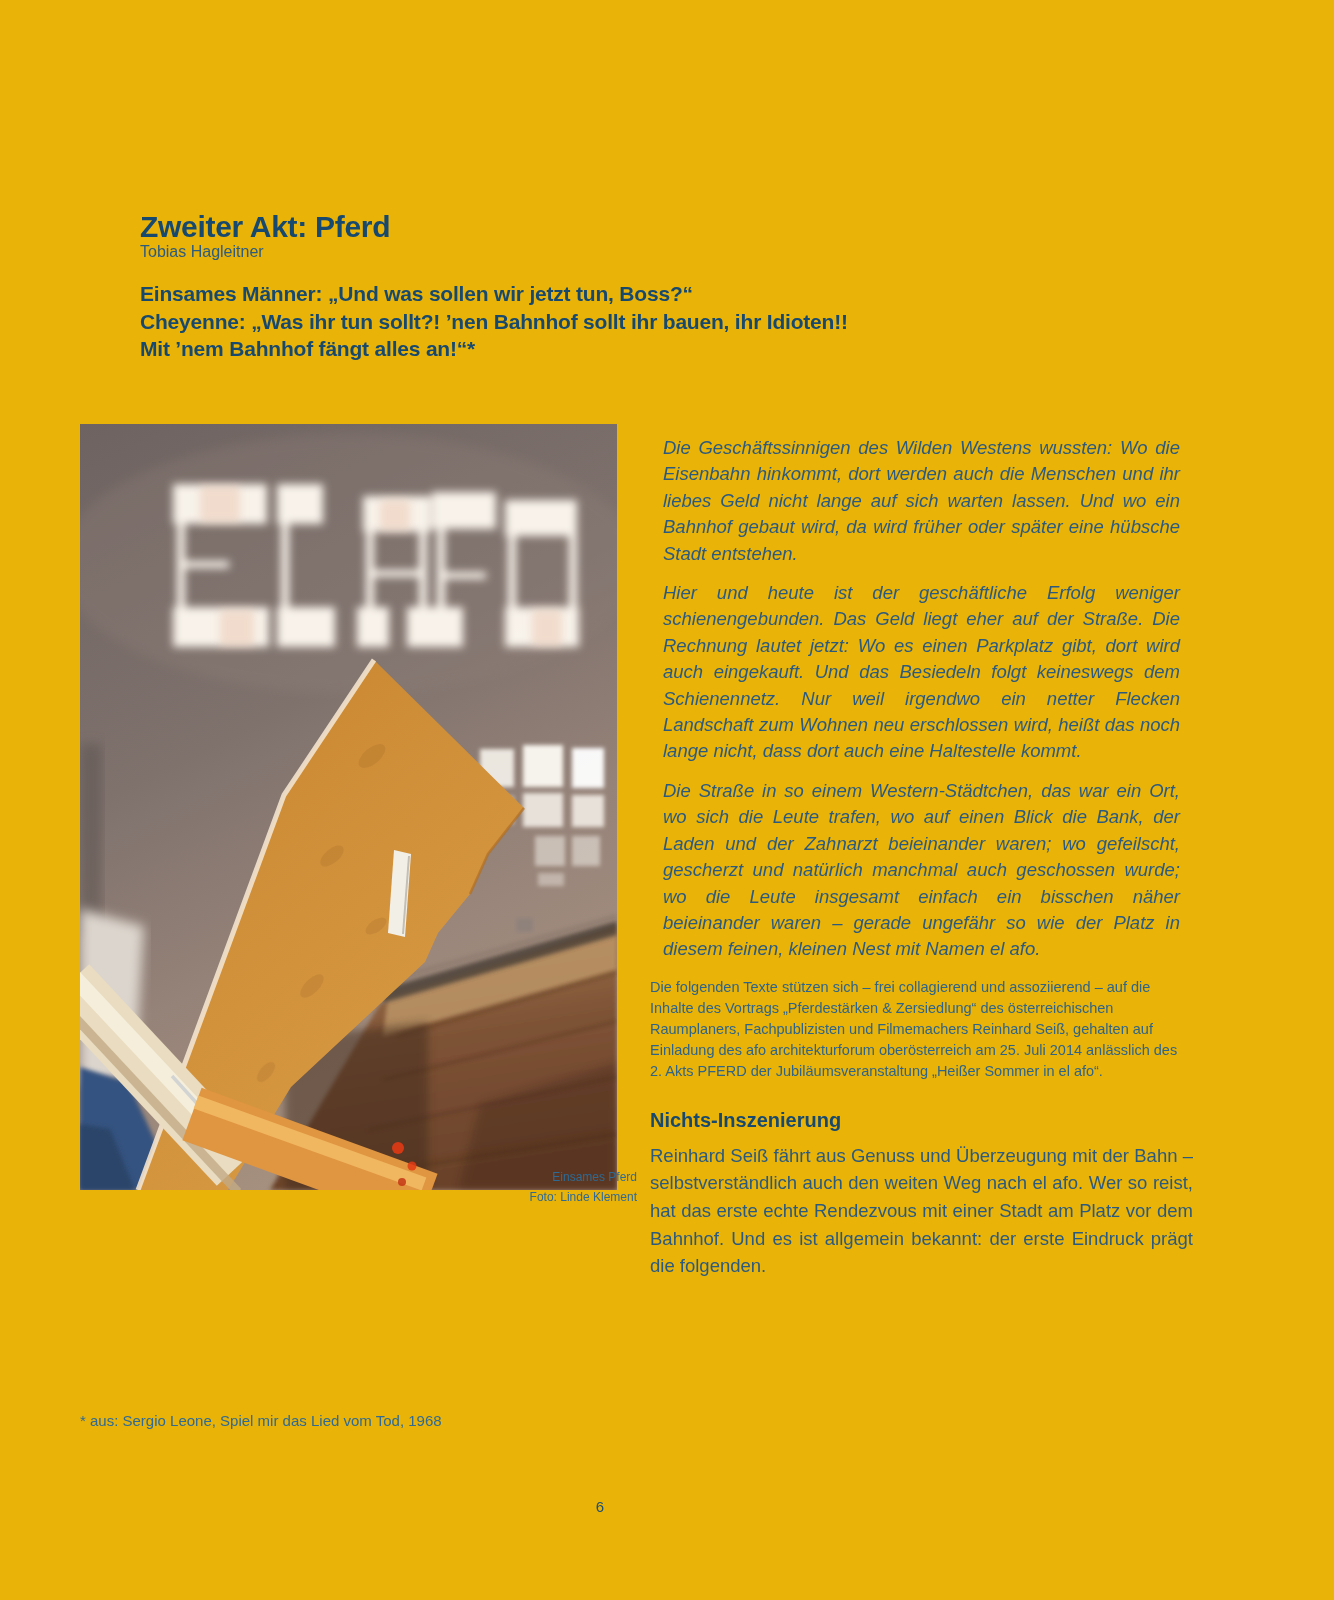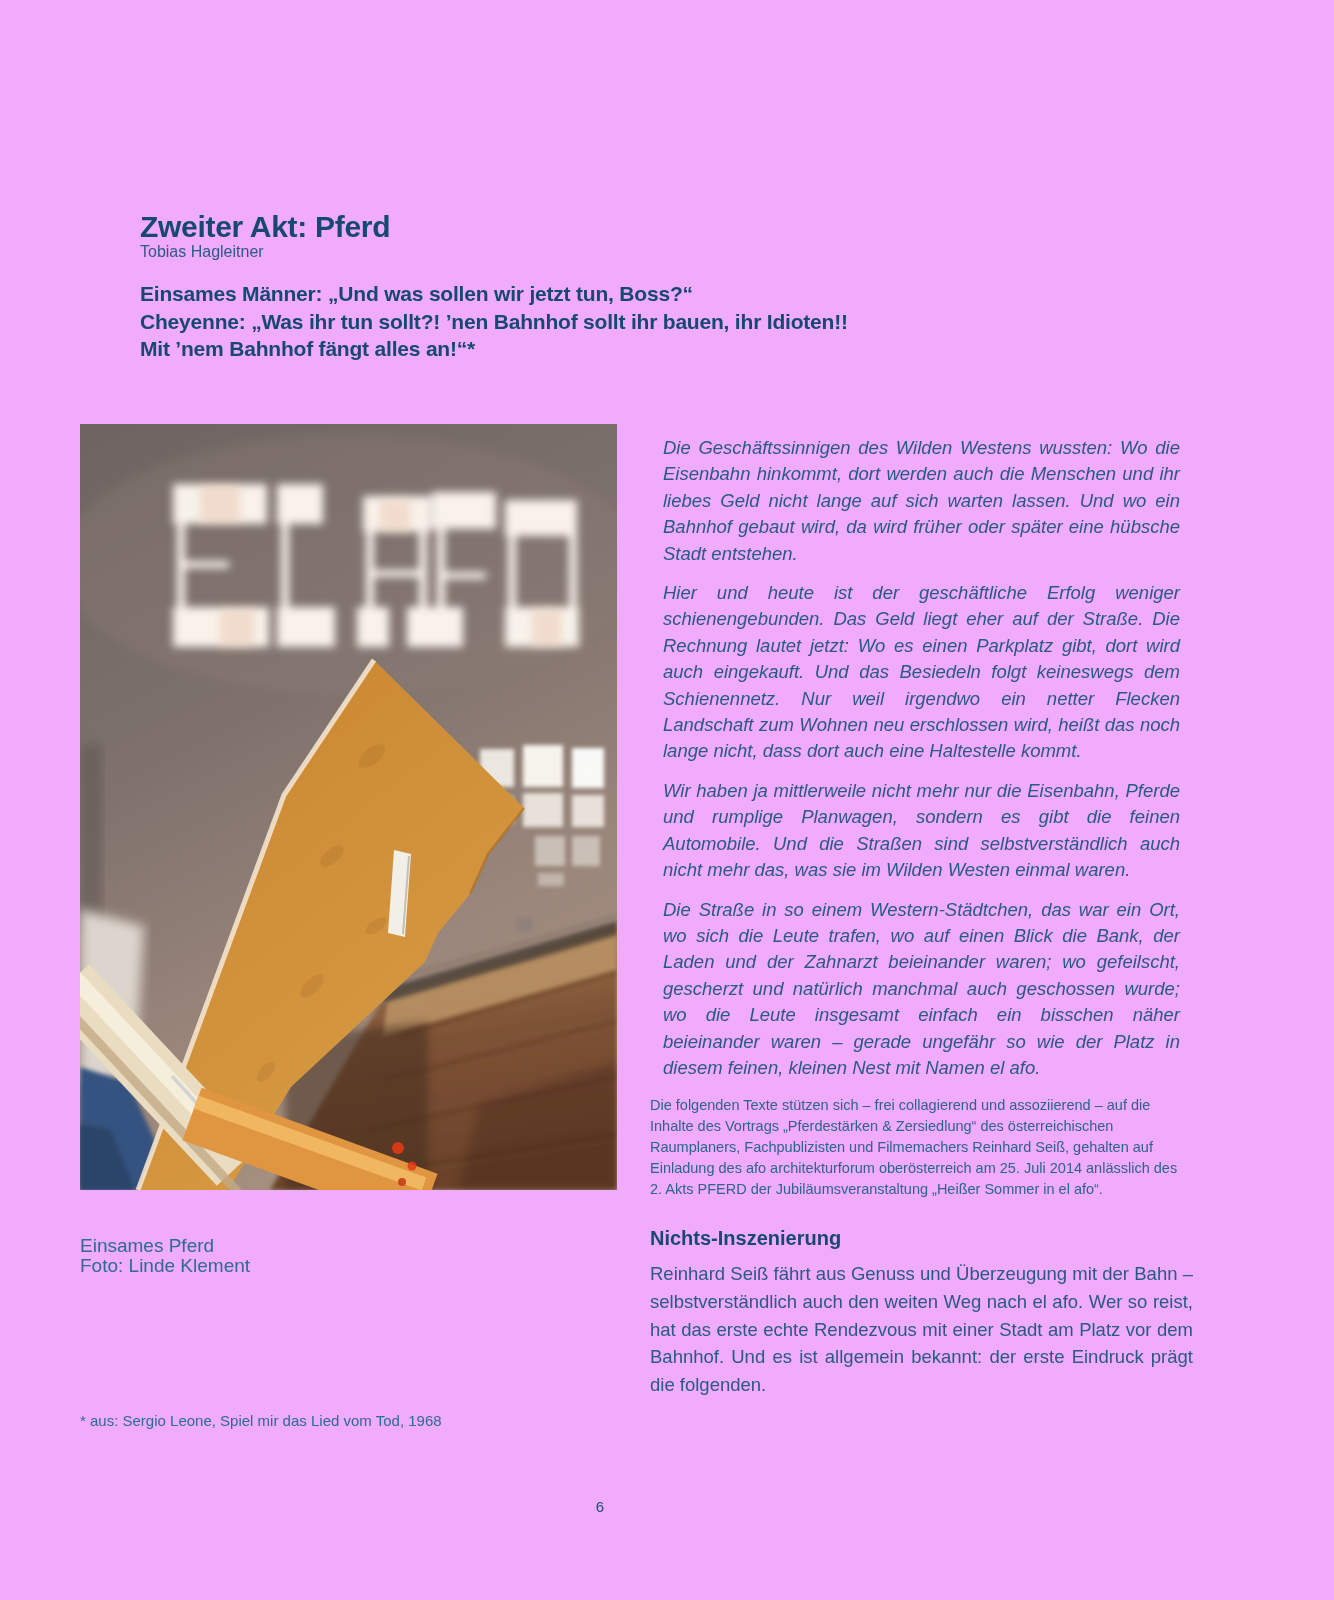--- a/index.html
+++ b/index.html
@@ -1,30 +1,30 @@
 <!DOCTYPE html>
 <html><head>
 <meta charset="utf-8">
 <style>
   html,body{margin:0;padding:0;background:#ffffff;}
   body{width:1334px;height:1600px;position:relative;font-family:"Liberation Sans",sans-serif;
        -webkit-font-smoothing:antialiased;}
-  .page{position:absolute;inset:0;background:#f0abfc;overflow:hidden;}
+  .page{position:absolute;inset:0;background:#eab308;overflow:hidden;}
 
   .title{position:absolute;left:140px;top:190px;font-size:30px;font-weight:bold;
          color:#17496f;letter-spacing:-0.3px;}
   .author{position:absolute;left:140px;top:243px;font-size:16px;color:#2c5b80;}
   .quotes{position:absolute;left:140px;top:280px;font-size:21px;font-weight:bold;
           color:#17496f;line-height:27.5px;letter-spacing:-0.2px;}
 
   .photo{position:absolute;left:80px;top:424px;width:537px;height:766px;overflow:hidden;}
   .photo svg{display:block;width:100%;height:100%;}
 
-  .caption{position:absolute;left:80px;top:1236px;width:557px;text-align:left;
-           font-size:19px;line-height:19.5px;color:#2e6a94;}
+  .caption{position:absolute;left:80px;top:1168px;width:557px;text-align:right;
+           font-size:12px;line-height:19.5px;color:#2e6a94;}
   .footnote{position:absolute;left:80px;top:1412px;font-size:15px;color:#2e6a94;}
 
   .rightcol{position:absolute;left:650px;top:422px;width:543px;color:#2b5a80;}
   .rightcol p.bodyit{margin:13px;font-style:italic;font-size:18.5px;line-height:26.4px;
                      text-align:justify;}
   .rightcol p.note{margin:14px 0 0 0;font-size:14.5px;line-height:21px;color:#2e6489;
                    text-align:left;}
   .rightcol h2{margin:27px 0 10px 0;font-size:20px;font-weight:bold;color:#17496f;}
   .rightcol p.bodyreg{margin:0;font-size:18.5px;line-height:27.6px;text-align:justify;}
 
@@ -171,21 +171,20 @@
   <div class="caption">
     <div>Einsames Pferd</div>
     <div>Foto: Linde Klement</div>
   </div>
 
   <div class="footnote">* aus: Sergio Leone, Spiel mir das Lied vom Tod, 1968</div>
 
   <div class="rightcol">
     <p class="bodyit">Die Geschäftssinnigen des Wilden Westens wussten: Wo die Eisenbahn hinkommt, dort werden auch die Menschen und ihr liebes Geld nicht lange auf sich warten lassen. Und wo ein Bahnhof gebaut wird, da wird früher oder später eine hübsche Stadt entstehen.</p>
     <p class="bodyit">Hier und heute ist der geschäftliche Erfolg weniger schienengebunden. Das Geld liegt eher auf der Straße. Die Rechnung lautet jetzt: Wo es einen Parkplatz gibt, dort wird auch eingekauft. Und das Besiedeln folgt keineswegs dem Schienennetz. Nur weil irgendwo ein netter Flecken Landschaft zum Wohnen neu erschlossen wird, heißt das noch lange nicht, dass dort auch eine Haltestelle kommt.</p>
-    <p class="bodyit">Wir haben ja mittlerweile nicht mehr nur die Eisenbahn, Pferde und rumplige Planwagen, sondern es gibt die feinen Automobile. Und die Straßen sind selbstverständlich auch nicht mehr das, was sie im Wilden Westen einmal waren.</p>
     <p class="bodyit">Die Straße in so einem Western-Städtchen, das war ein Ort, wo sich die Leute trafen, wo auf einen Blick die Bank, der Laden und der Zahnarzt beieinander waren; wo gefeilscht, gescherzt und natürlich manchmal auch geschossen wurde; wo die Leute insgesamt einfach ein bisschen näher beieinander waren – gerade ungefähr so wie der Platz in diesem feinen, kleinen Nest mit Namen el afo.</p>
     <p class="note">Die folgenden Texte stützen sich – frei collagierend und assoziierend – auf die Inhalte des Vortrags „Pferdestärken &amp; Zersiedlung“ des österreichischen Raumplaners, Fachpublizisten und Filmemachers Reinhard Seiß, gehalten auf Einladung des afo architekturforum oberösterreich am 25. Juli 2014 anlässlich des 2. Akts PFERD der Jubiläumsveranstaltung „Heißer Sommer in el afo“.</p>
     <h2>Nichts-Inszenierung</h2>
     <p class="bodyreg">Reinhard Seiß fährt aus Genuss und Überzeugung mit der Bahn – selbstverständlich auch den weiten Weg nach el afo. Wer so reist, hat das erste echte Rendezvous mit einer Stadt am Platz vor dem Bahnhof. Und es ist allgemein bekannt: der erste Eindruck prägt die folgenden.</p>
   </div>
 
   <div class="pagenum">6</div>
 
 </div>
 

